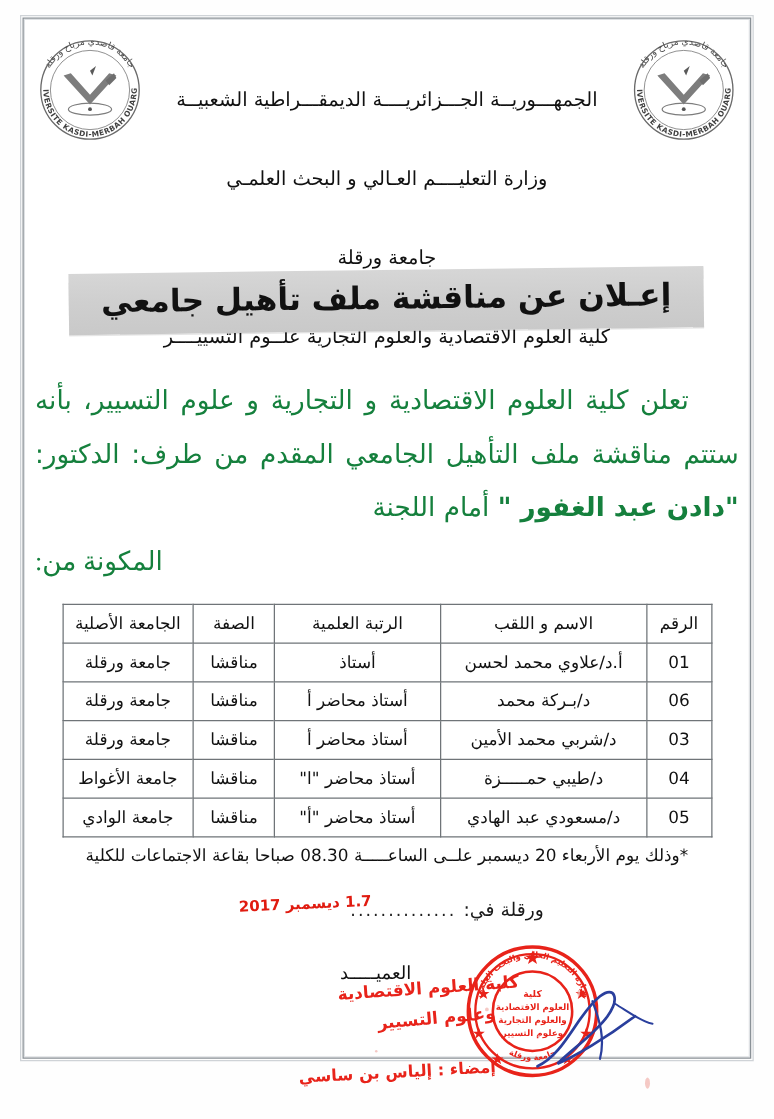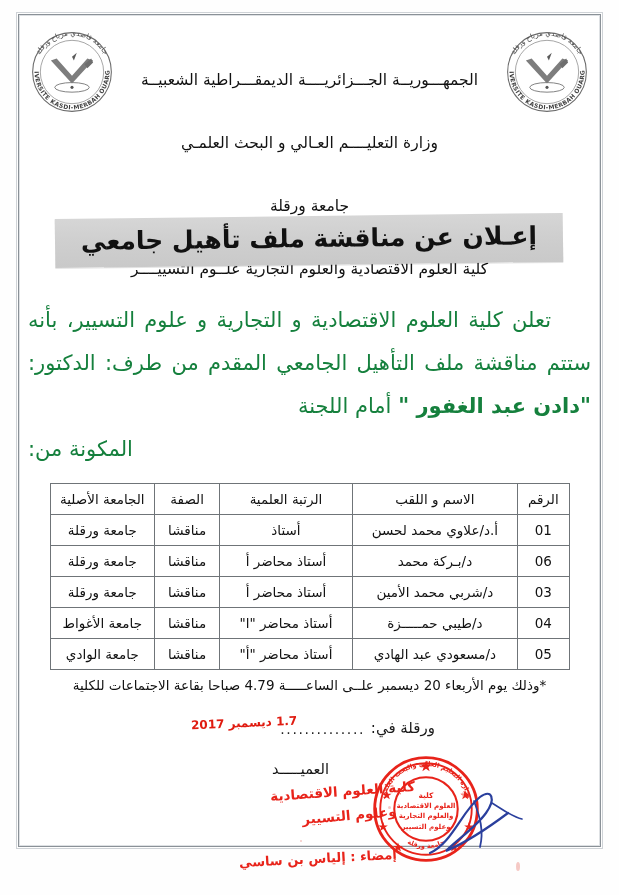--- a/index.html
+++ b/index.html
@@ -94,21 +94,21 @@
     margin-top:34px;
     direction:rtl;
     text-align:justify;
     font-size:21px;
     line-height:2.05;
     padding:0 6px;
     color:#15803d;
   }
   .body-par .ind{display:inline-block;width:40px;}
   .body-par b{font-weight:bold;}
-  .body-par .end{display:block;text-align:left;}
+  .body-par .end{display:block;text-align:left;font-family:Liberation Serif, serif;}
 
   
   table.committee{
     margin:12px auto 0 auto;
     width:520px;
     border-collapse:collapse;
     direction:rtl;
     font-size:13.5px;
     color:#111;
   }
@@ -168,21 +168,21 @@
 
   
   .sign-block{
     position:relative;
     direction:rtl;
     margin-top:10px;
     height:170px;
   }
   .dean-label{
     position:absolute;
-    right:268px;top:6px;
+    right:268px;top:16px;
     font-size:14.5px;
     color:#111;
     letter-spacing:.5px;
   }
 
   .hand-red{
     position:absolute;
     color:#e8231a;
     font-size:13.5px;
     font-weight:bold;
@@ -327,21 +327,21 @@
         <tr>
           <td class="col-num">05</td>
           <td class="col-name">د/مسعودي عبد الهادي</td>
           <td class="col-rank">أستاذ محاضر "أ"</td>
           <td class="col-role">مناقشا</td>
           <td class="col-univ">جامعة الوادي</td>
         </tr>
       </tbody>
     </table>
 
-    <div class="footnote">*وذلك يوم الأربعاء  20 ديسمبر  علــى  الساعـــــة  4.79 صباحا بقاعة الاجتماعات للكلية</div>
+    <div class="footnote">*وذلك يوم الأربعاء  20 ديسمبر  علــى  الساعـــــة  08.30 صباحا بقاعة الاجتماعات للكلية</div>
 
     <div class="dateline">
       <span class="place">ورقلة في:</span>
       <span class="dots">..............</span>
       <span class="handwrite-date">1.7 ديسمبر 2017</span>
     </div>
 
     <div class="sign-block">
 
       <span class="dean-label">العميـــــد</span>

